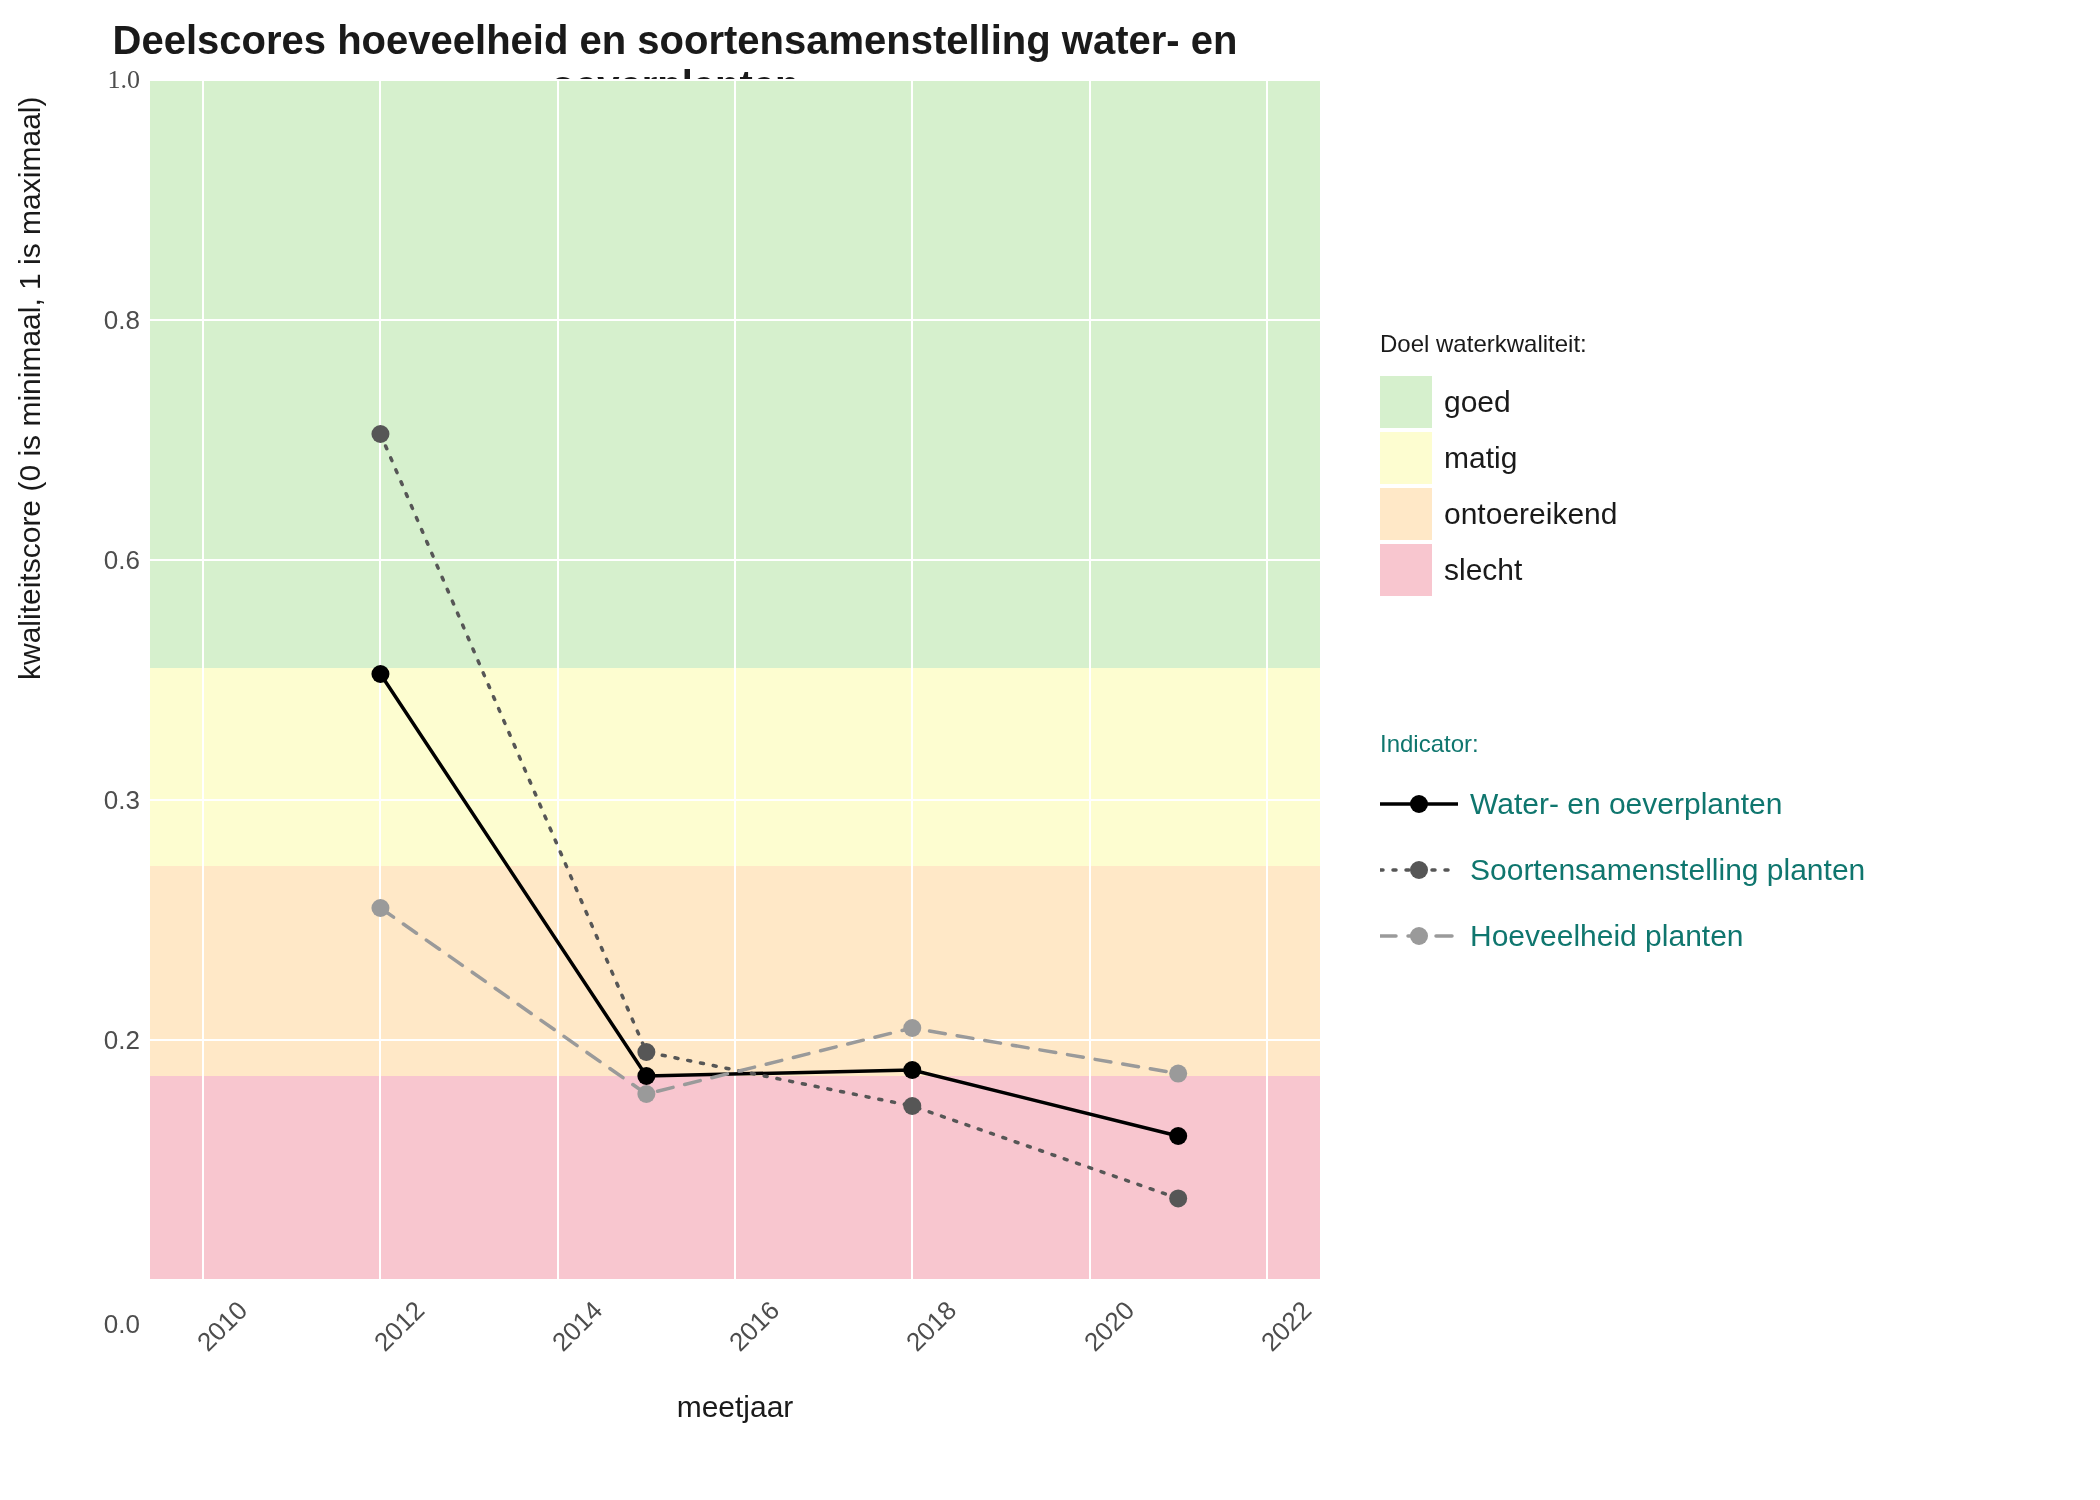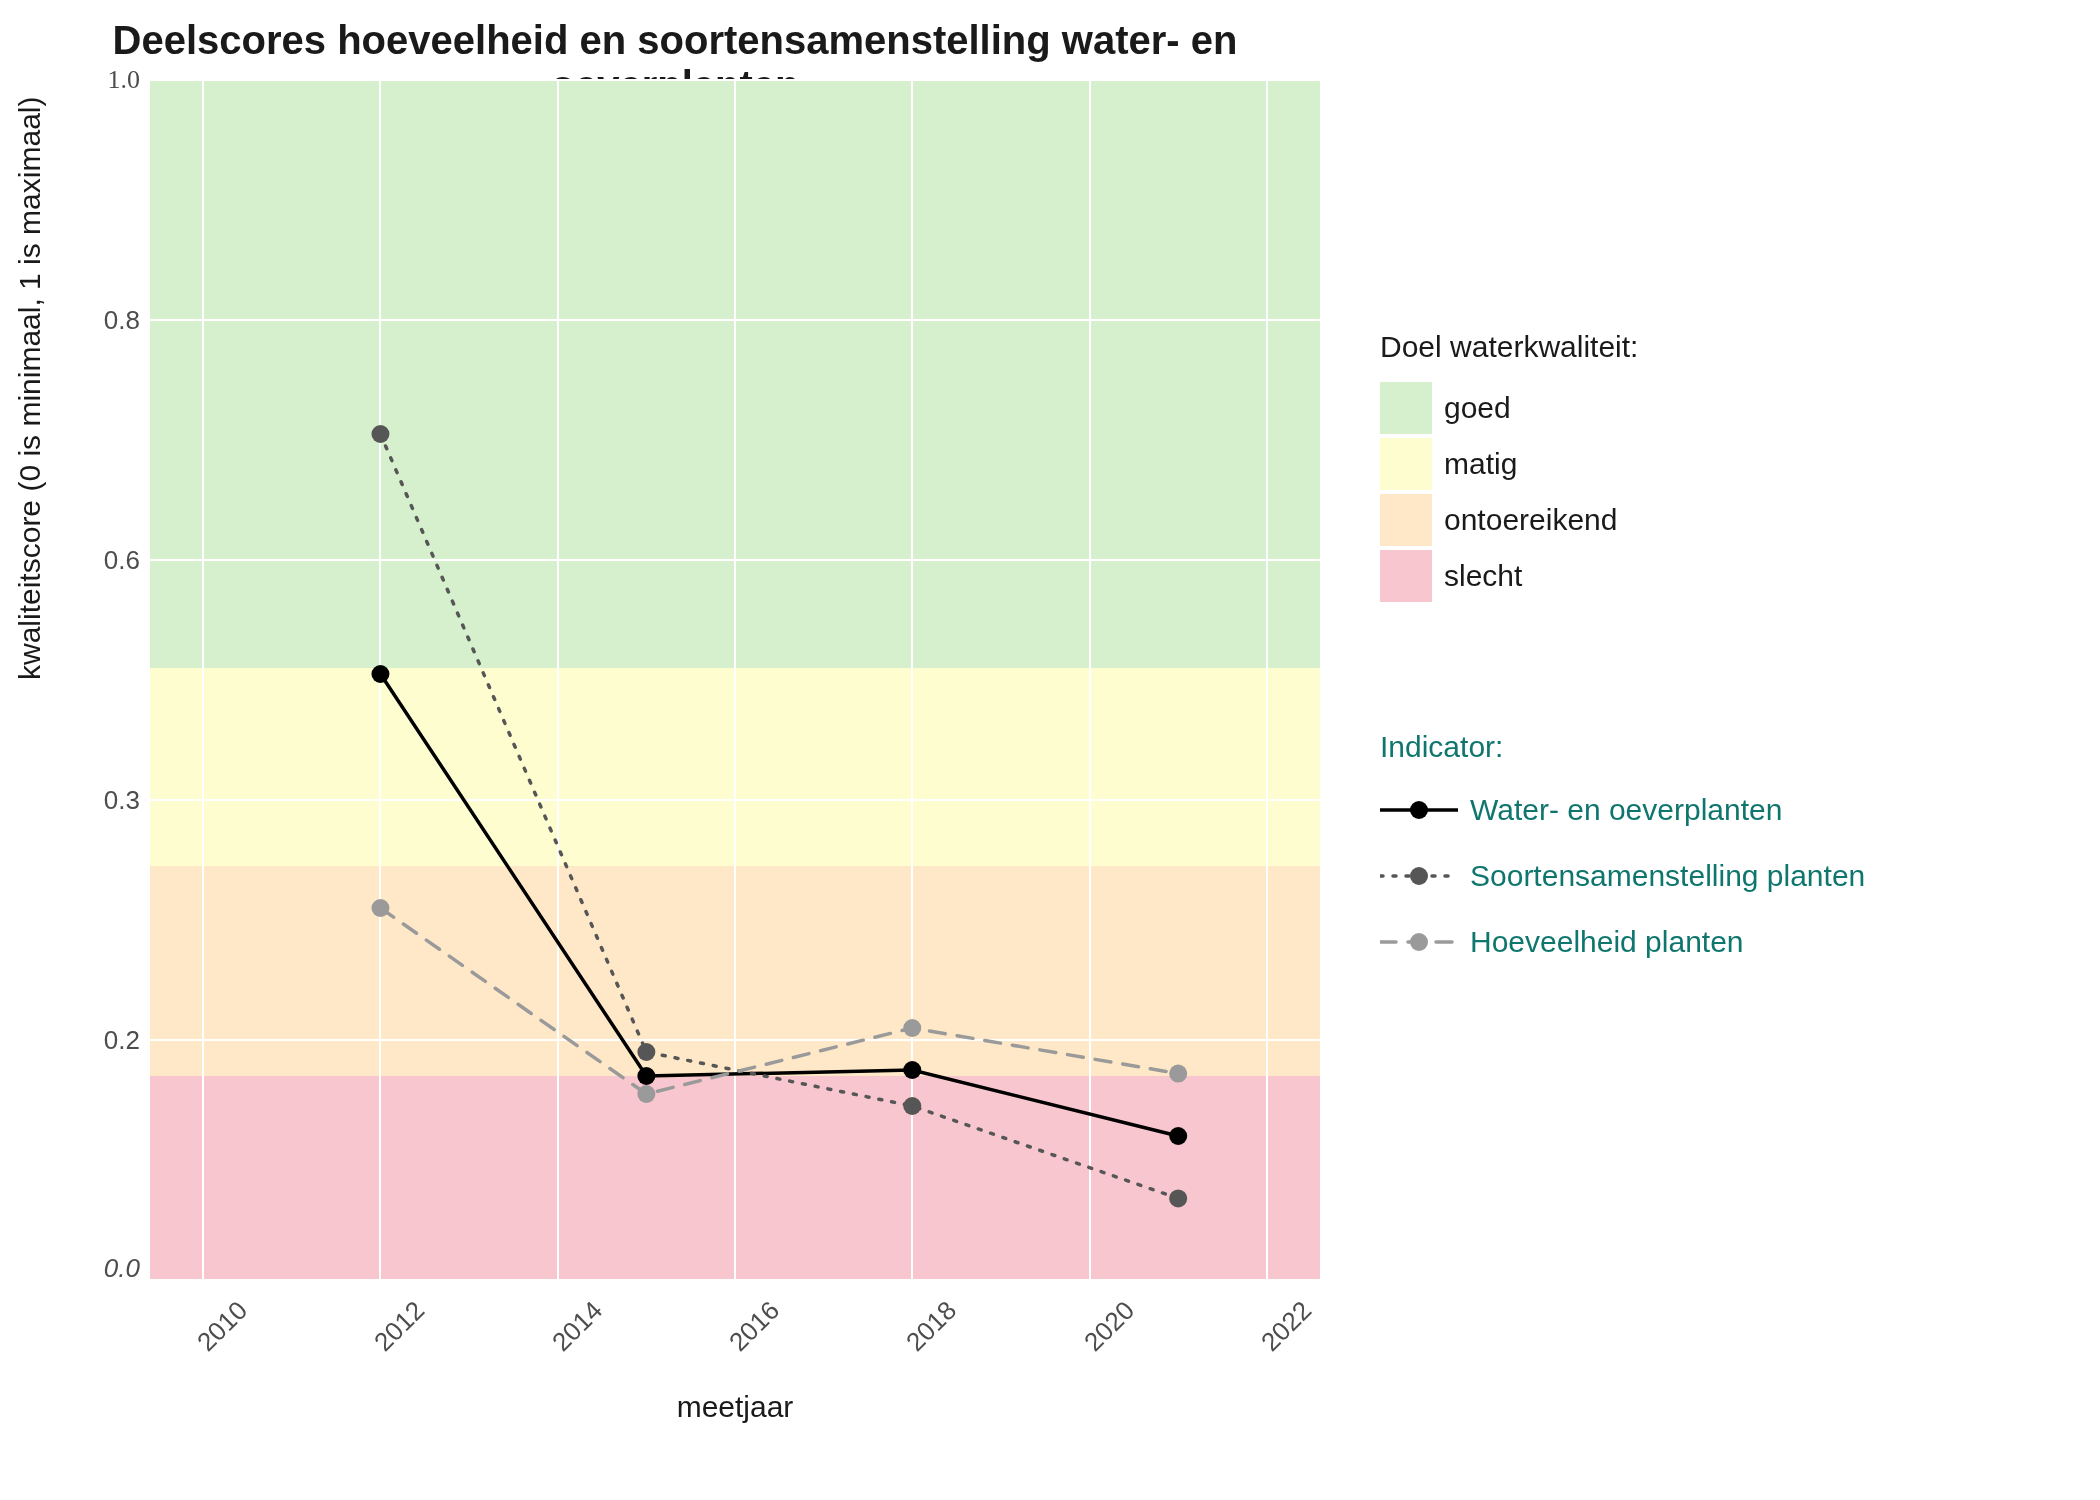--- a/index.html
+++ b/index.html
@@ -99,21 +99,21 @@
     overflow: visible;
   }
   .legend {
     position: absolute;
     left: 1380px;
     top: 330px;
     font-size: 30px;
     color: #1a1a1a;
   }
   .legend-title {
-    font-size: 30px;
+    font-size: 24px;
     margin-bottom: 18px;
   }
   .legend-item {
     display: flex;
     align-items: center;
     margin-bottom: 4px;
     height: 52px;
   }
   .legend-swatch {
     width: 52px;
@@ -176,21 +176,21 @@
         <circle cx="230.45454545454058" cy="354" r="9" fill="#565656"></circle>
         <circle cx="496.3636363636351" cy="972" r="9" fill="#565656"></circle>
         <circle cx="762.2727272727298" cy="1026" r="9" fill="#565656"></circle>
         <circle cx="1028.1818181818244" cy="1118.4" r="9" fill="#565656"></circle>
         <path d="M230.45454545454058 828 L496.3636363636351 1014 L762.2727272727298 948 L1028.1818181818244 993.6" fill="none" stroke="#9a9a9a" stroke-width="3.5" stroke-linecap="round" stroke-dasharray="16 12"></path>
         <circle cx="230.45454545454058" cy="828" r="9" fill="#9a9a9a"></circle>
         <circle cx="496.3636363636351" cy="1014" r="9" fill="#9a9a9a"></circle>
         <circle cx="762.2727272727298" cy="948" r="9" fill="#9a9a9a"></circle>
         <circle cx="1028.1818181818244" cy="993.6" r="9" fill="#9a9a9a"></circle>
       </svg>
-  <div class="axis-tick-y" style="top: 1188px; font-style: italic;">0.0</div>
+  <div class="axis-tick-y" style="top: 1244px;">0.0</div>
       <div class="axis-tick-y" style="top: 960px;">0.2</div>
       <div class="axis-tick-y" style="top: 720px;">0.3</div>
       <div class="axis-tick-y" style="top: 480px;">0.6</div>
       <div class="axis-tick-y" style="top: 240px;">0.8</div>
       <div class="axis-tick-y" style="top: 0px; font-family: Liberation Serif, serif;">1.0</div>
       <div class="axis-tick-x" style="left: 53.1818px;">2010</div>
       <div class="axis-tick-x" style="left: 230.455px;">2012</div>
       <div class="axis-tick-x" style="left: 407.727px;">2014</div>
       <div class="axis-tick-x" style="left: 585px;">2016</div>
       <div class="axis-tick-x" style="left: 762.273px;">2018</div>

